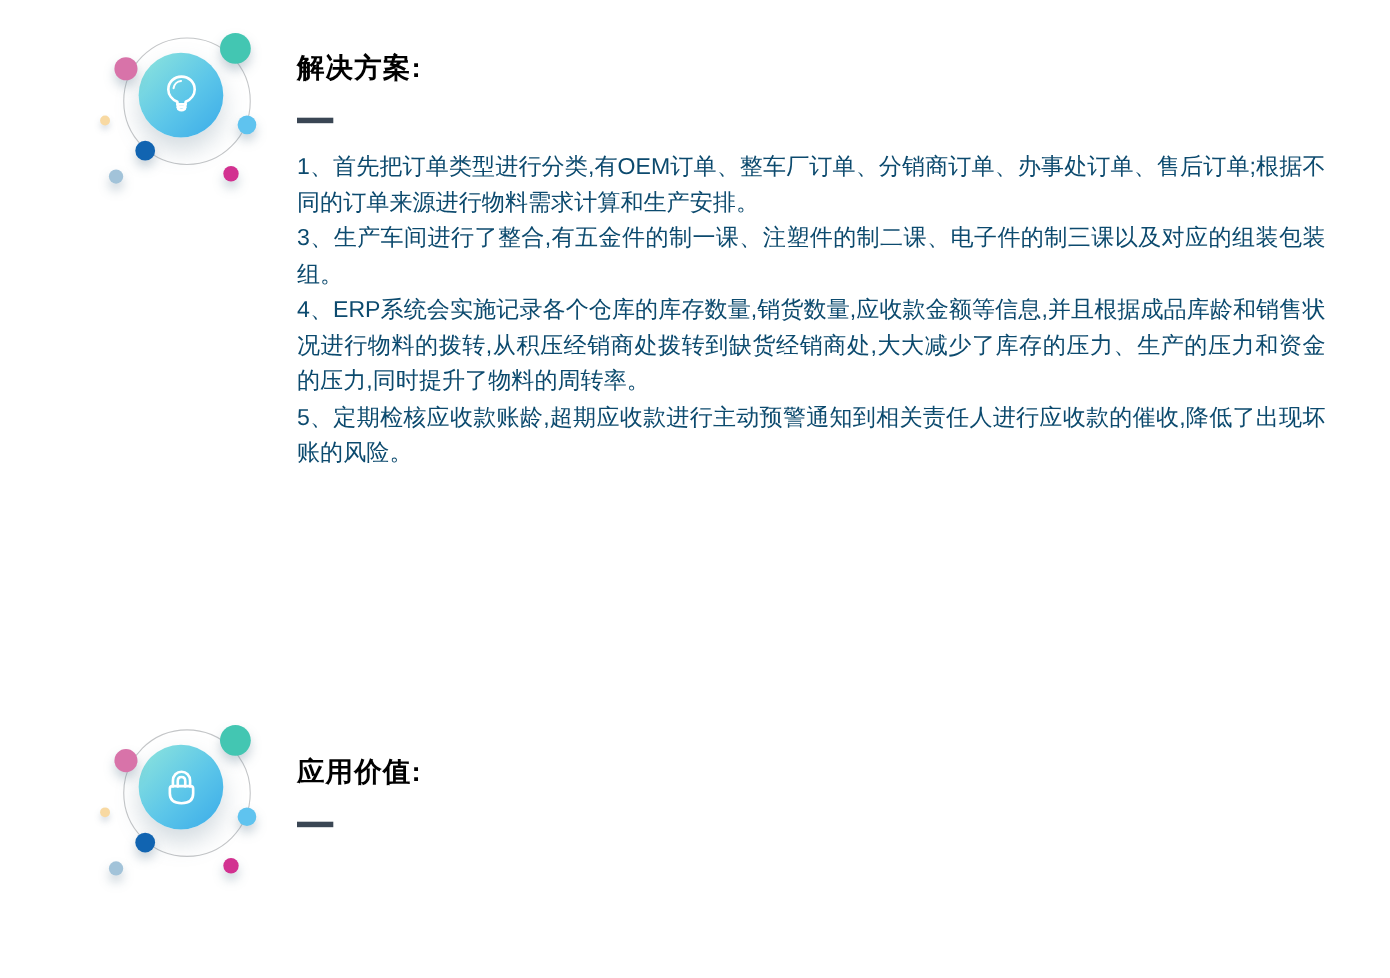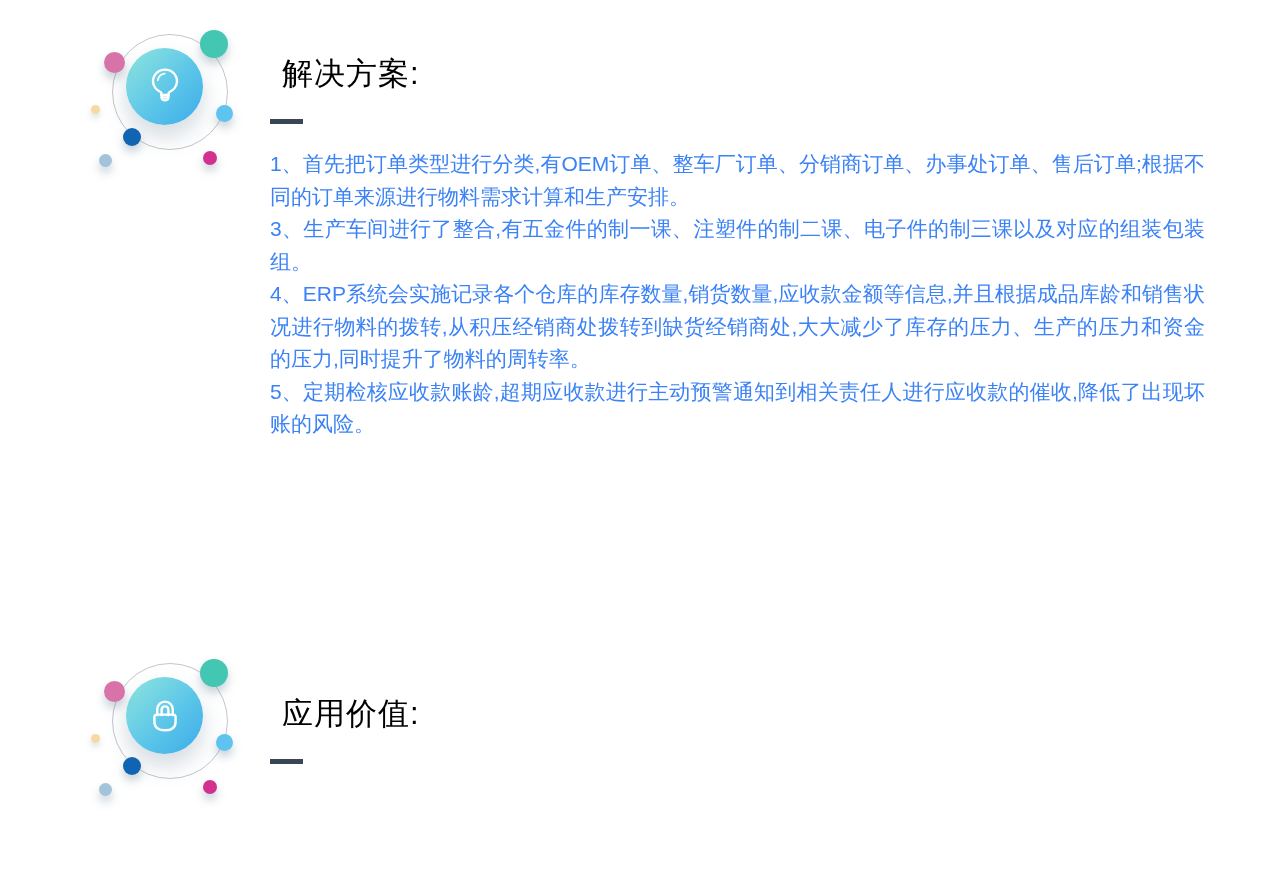--- a/index.html
+++ b/index.html
@@ -44,37 +44,37 @@
   .dot-cream    { left: 1px;    top: 85px;    width: 9px;  height: 9px;  background: #f8d9a2; box-shadow: 0 4px 6px rgba(98,125,145,0.25); }
   .dot-bluegray { left: 9px;    top: 134px;   width: 13px; height: 13px; background: #a2c3d9; }
   .dot-magenta  { left: 113px;  top: 131px;   width: 14px; height: 14px; background: #d23190; }
 
   
   .text-col {
     position: absolute; left: 270px;
     width: 935px;
   }
   .section-title {
-    margin: 12px;
-    font-size: 31px;
+    margin: 0;
+    font-size: 25px;
     line-height: 44px;
-    font-weight: 400;
+    font-weight: 700;
     color: #000000;
     letter-spacing: 1px;
   }
   .dash {
     margin-top: 23px;
     width: 33px; height: 5px;
     background: #3a4654;
   }
   .paras {
     margin-top: 24px;
     font-size: 21px;
     line-height: 32.5px;
-    color: #3b82f6;
+    color: #0c4a6e;
     text-align: justify;
   }
   .paras .para { margin: 0; }
 
   
   #badge-solution   { top: 20px; }
   #text-solution    { top: 40px; }
   #badge-value      { top: 649px; }
   #text-value       { top: 680px; }
 </style>

